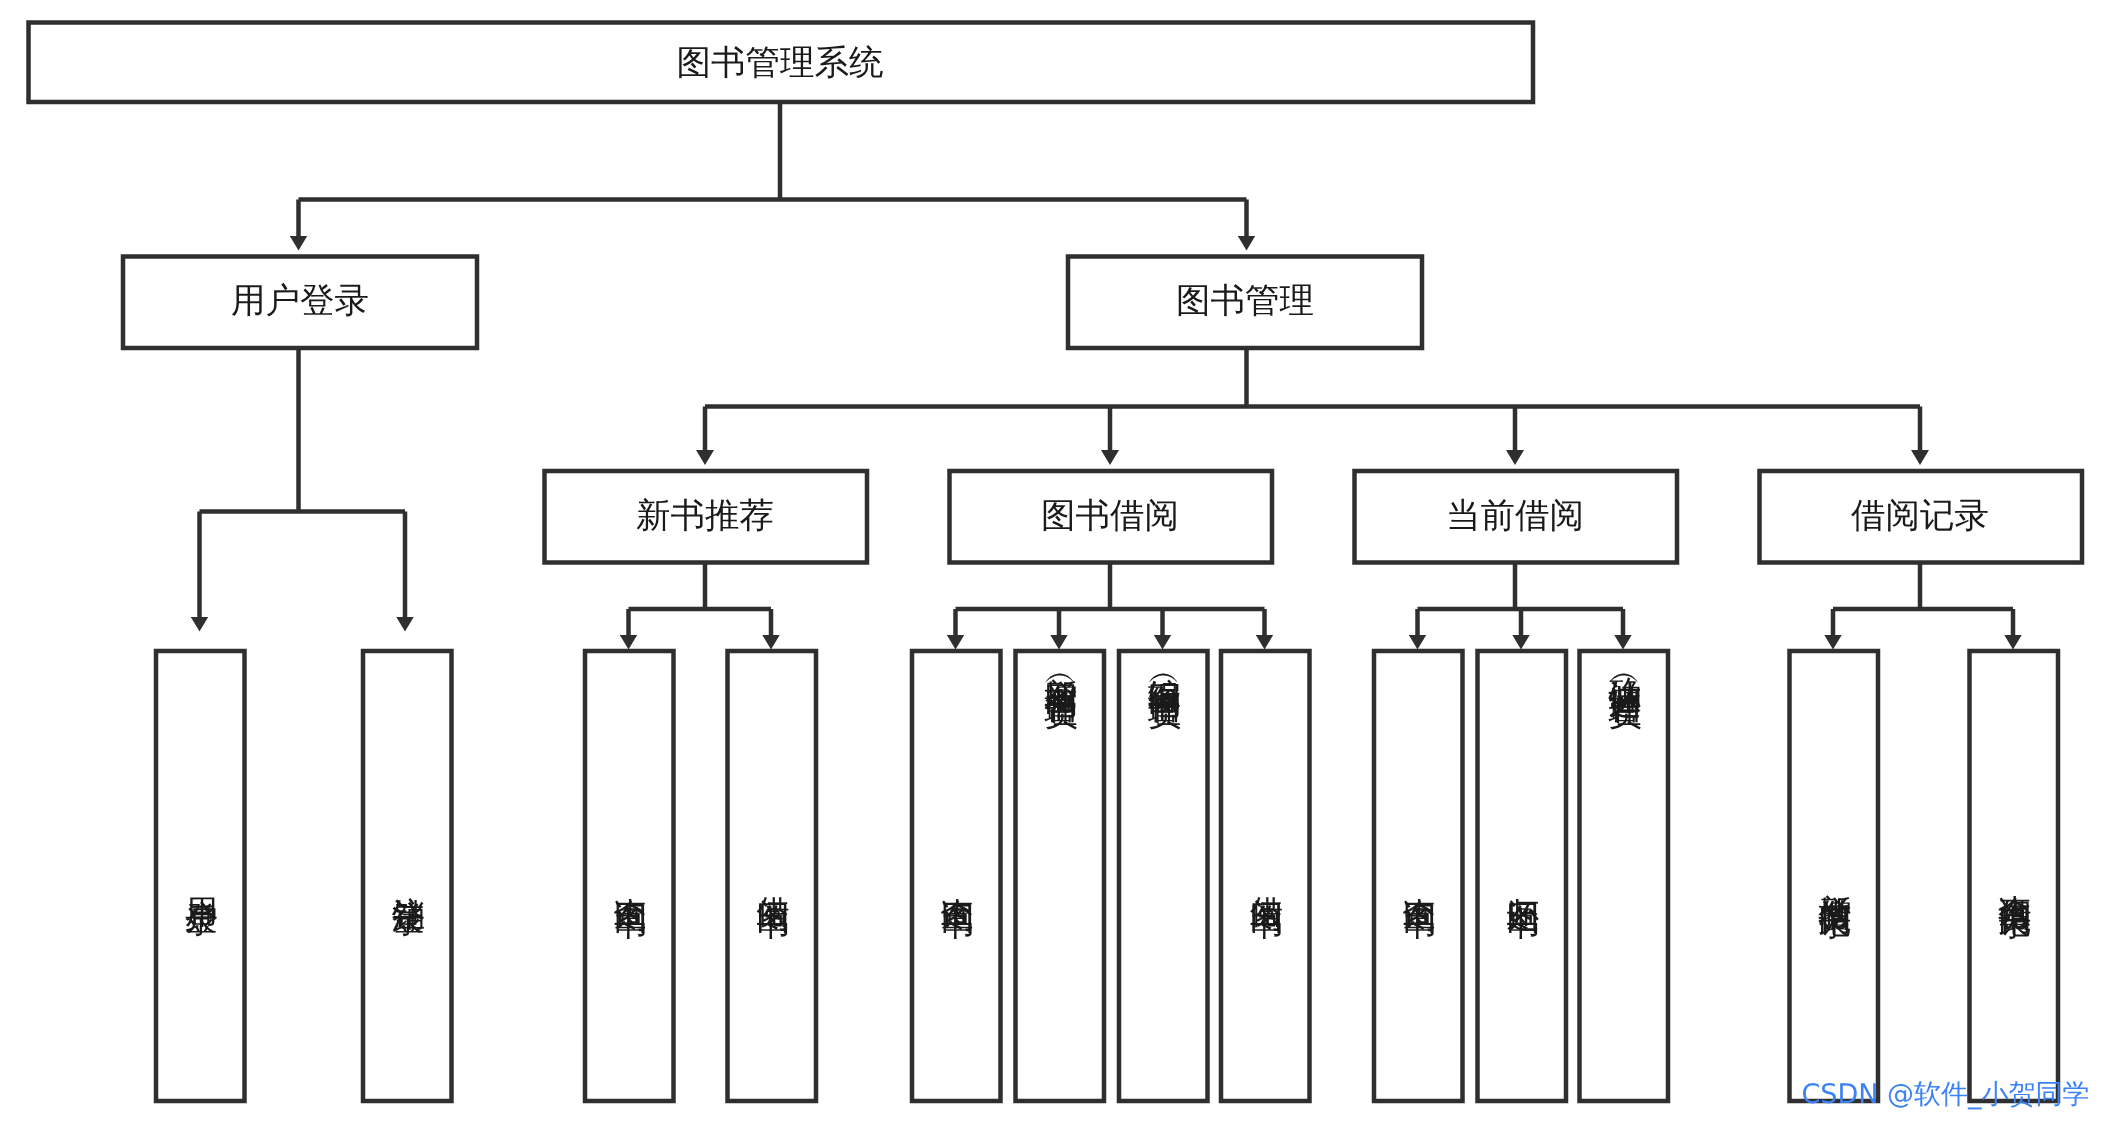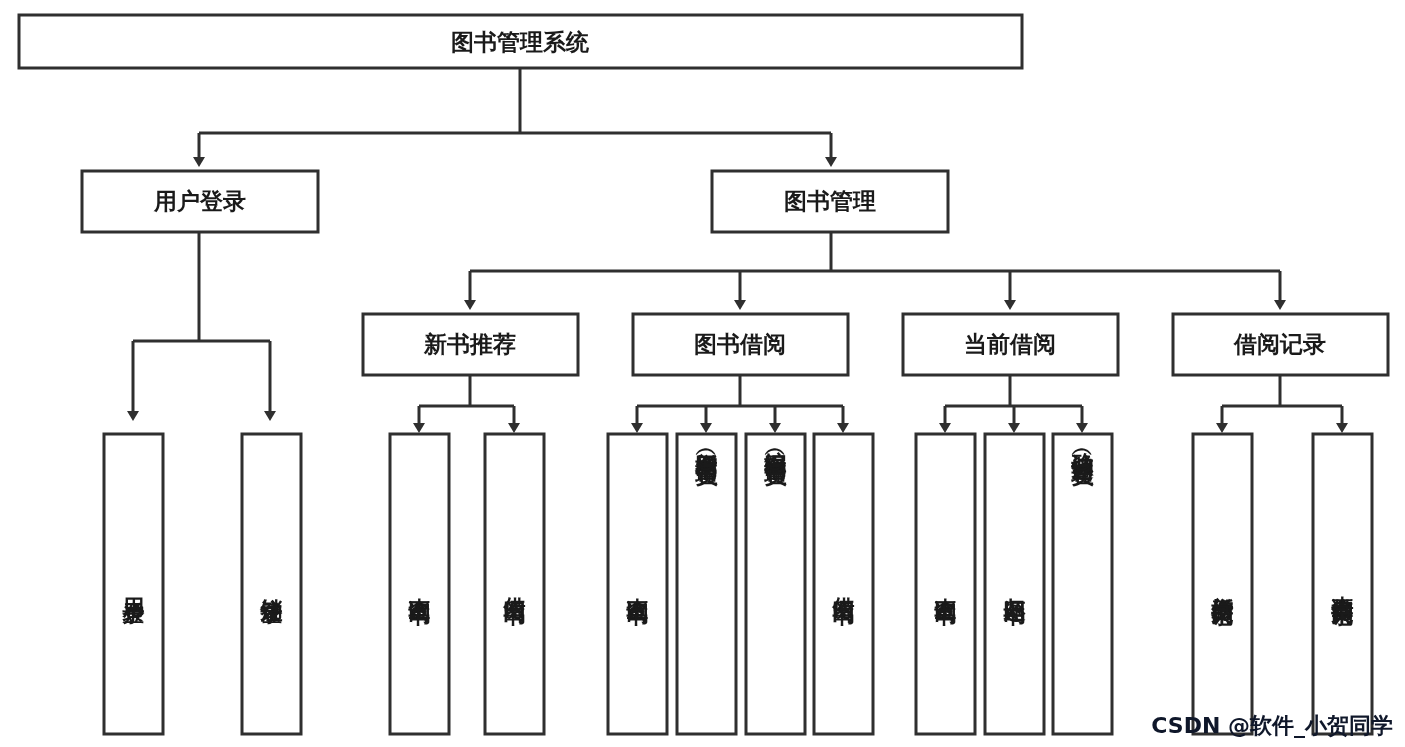--- a/index.html
+++ b/index.html
@@ -11,21 +11,20 @@
     width: 1405px;
     height: 747px;
     font-family: "DejaVu Sans", "Liberation Sans", sans-serif;
     overflow: hidden;
   }
   #diagram-root {
     position: relative;
     width: 1405px;
     height: 747px;
     background: #ffffff;
-    font-weight: bold;
   }
   svg#tree-svg {
     position: absolute;
     left: 0;
     top: 0;
     width: 1405px;
     height: 747px;
     display: block;
   }
   .node-box {
@@ -65,22 +64,22 @@
     color: #1a1a1a;
     letter-spacing: 2px;
     white-space: nowrap;
     text-align: center;
   }
   .watermark {
     position: absolute;
     right: 12px;
     bottom: 6px;
     font-family: "DejaVu Sans", "Liberation Sans", sans-serif;
-    font-size: 22px;
-    color: #0f172a;
+    font-size: 18px;
+    color: #3b82f6;
     white-space: nowrap;
     user-select: none;
   }
 </style>
 </head>
 <body>
 
 <div id="diagram-root">
 
   <svg id="tree-svg" viewBox="0 0 1405 747">

